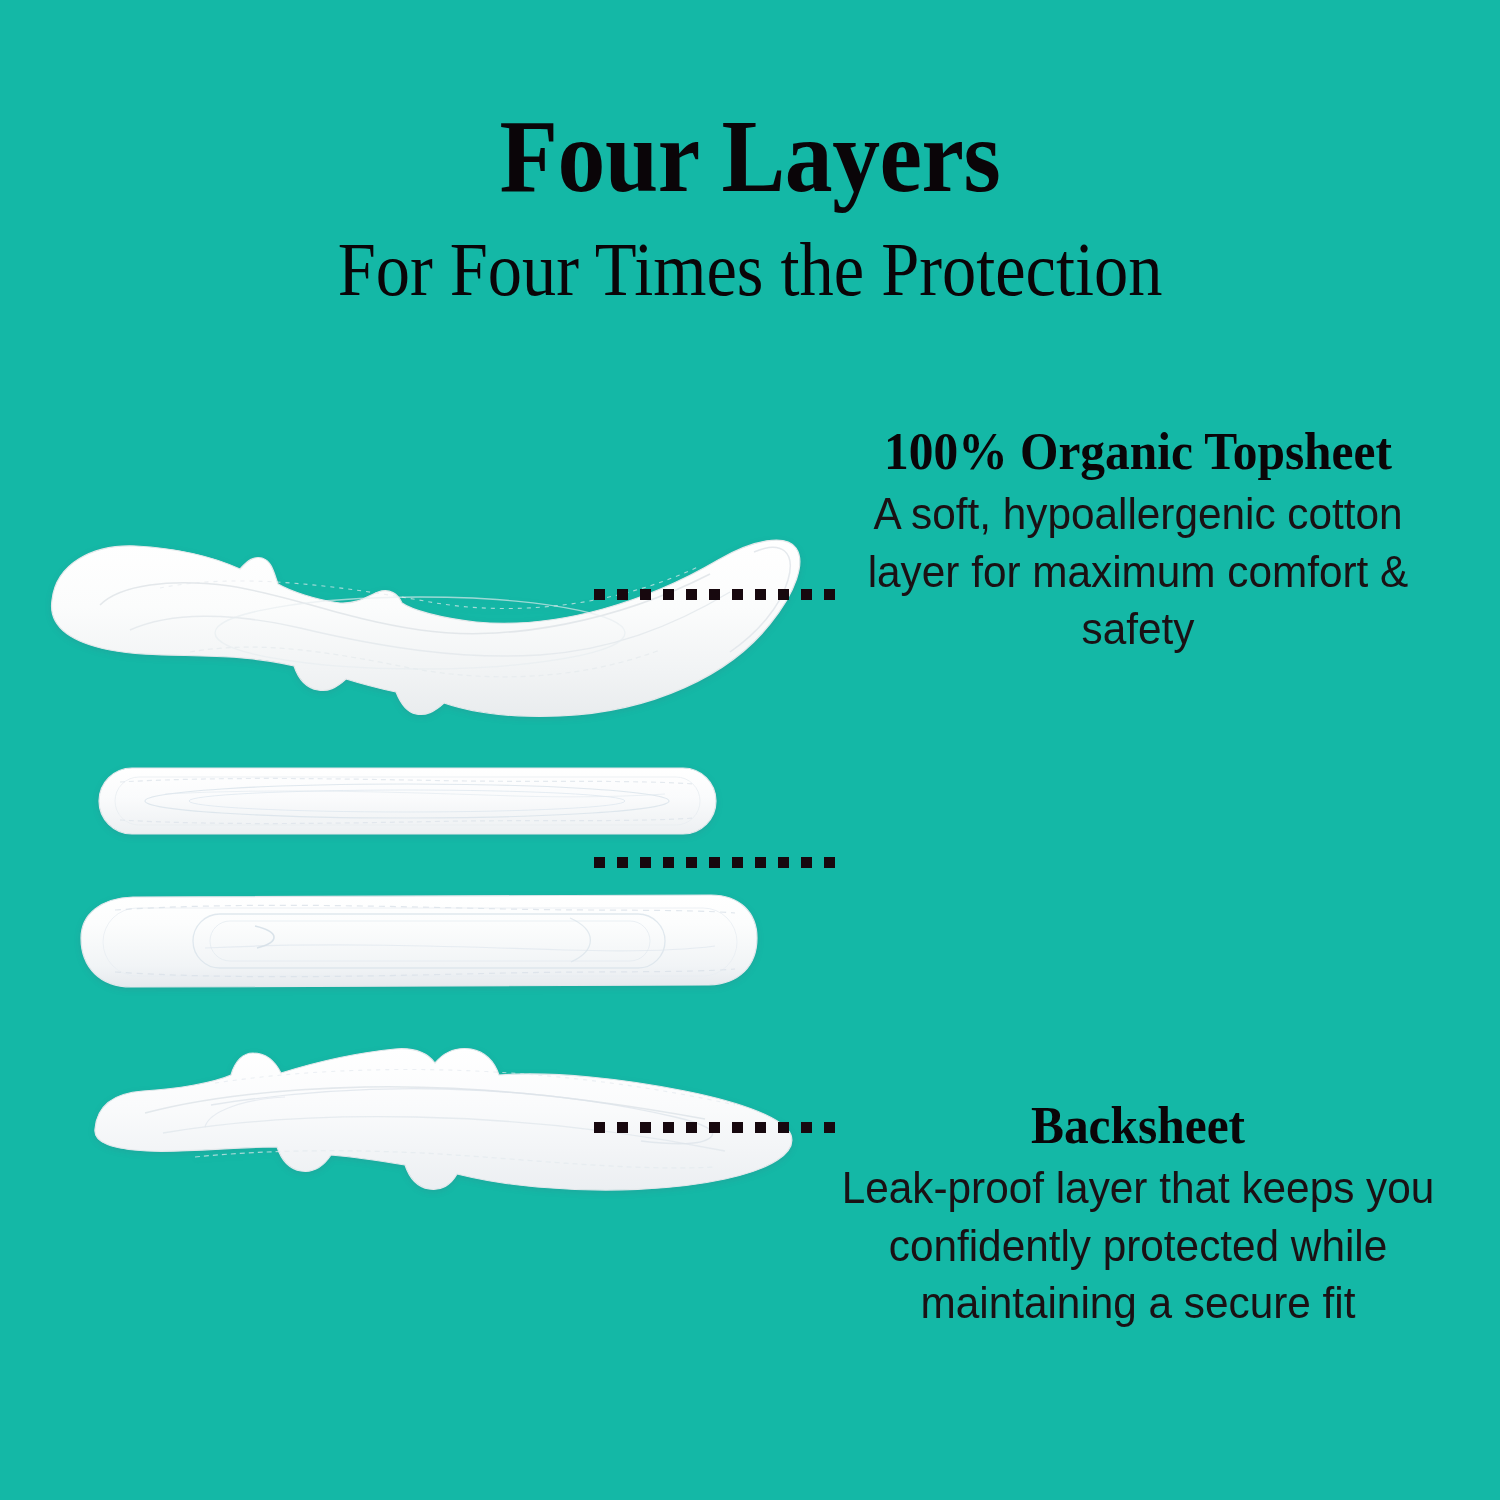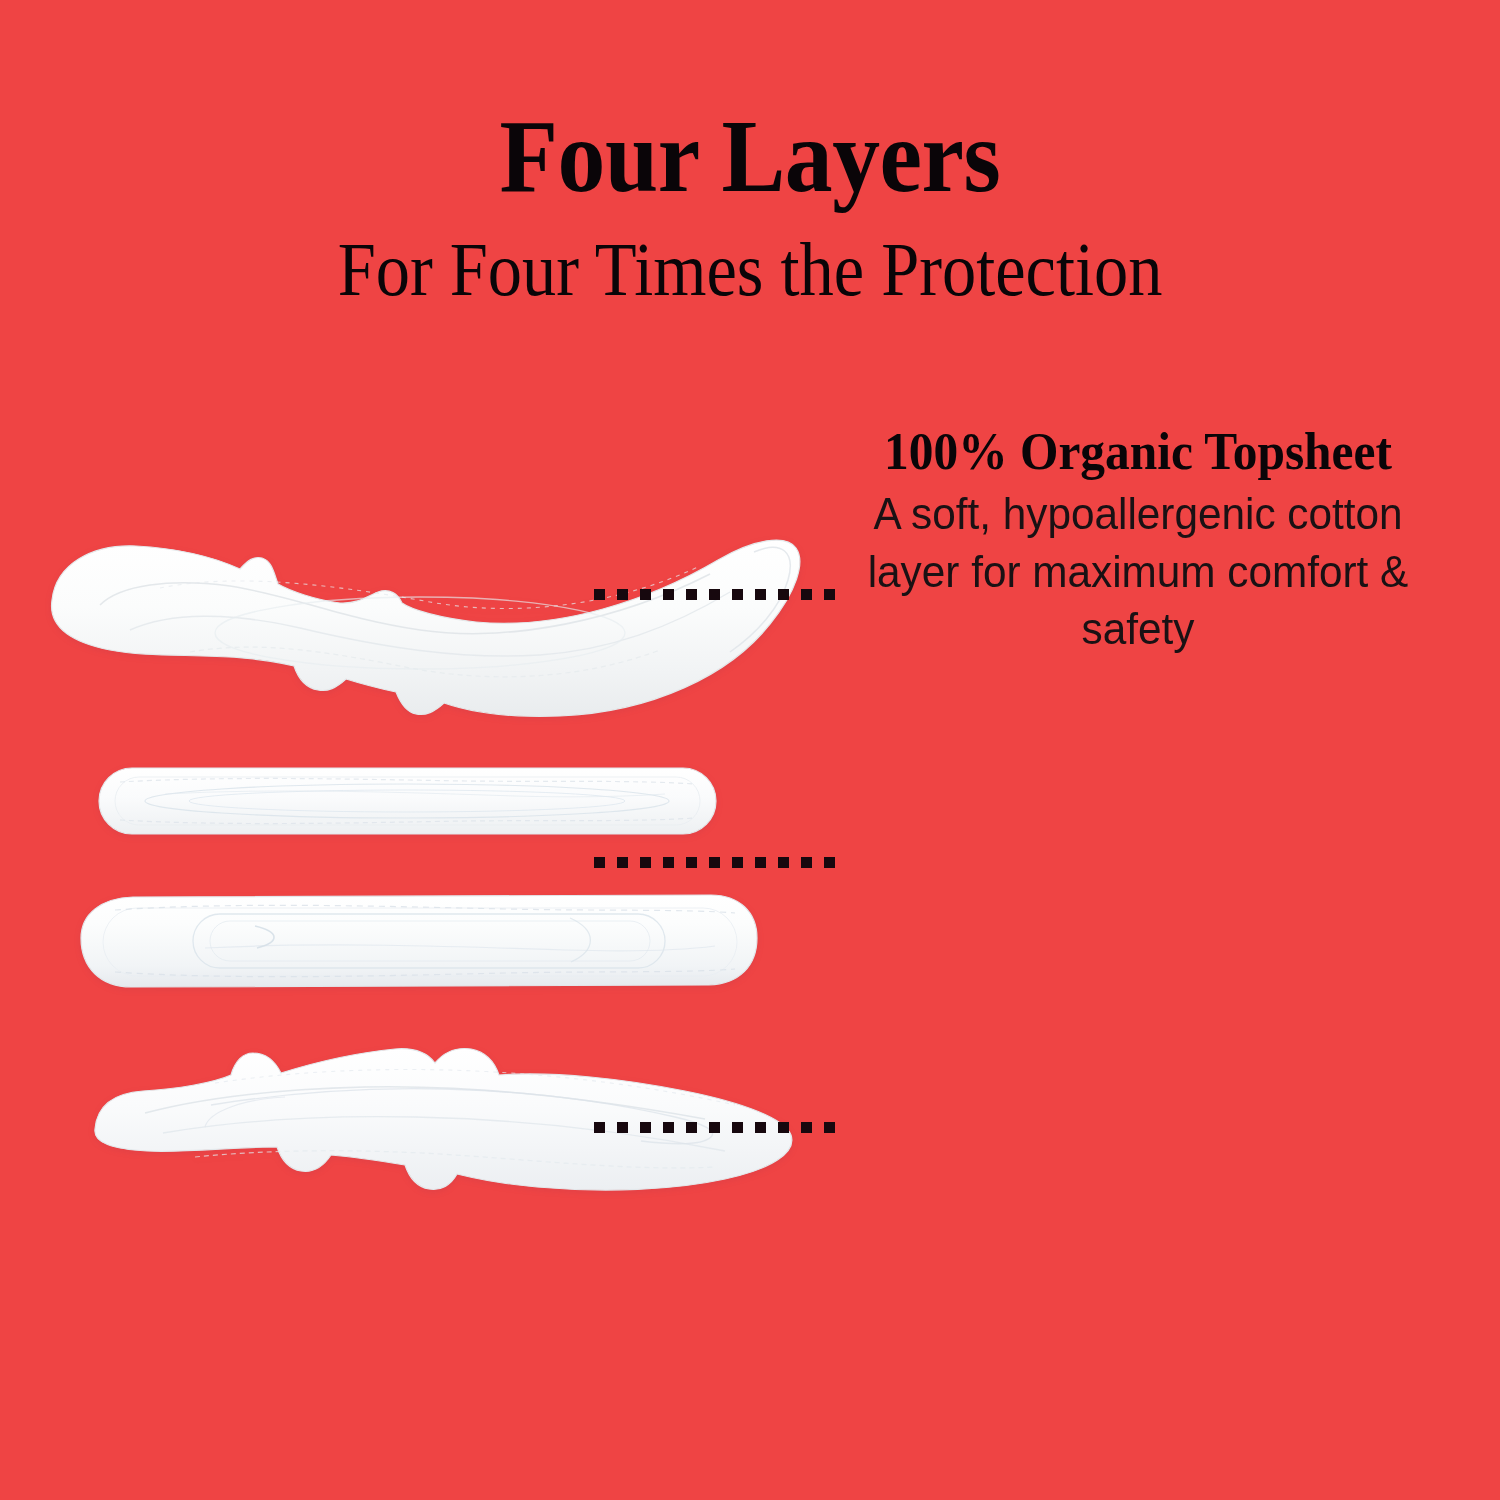--- a/index.html
+++ b/index.html
@@ -96,21 +96,21 @@
     position: absolute;
     filter: drop-shadow(0 2px 3px rgba(120, 40, 90, 0.10));
   }
 
   
   .pad svg { display: block; }
 </style>
 </head>
 <body style="background: rgb(252, 108, 200);">
 
-<div id="stage" style="background: #ef4444;">
+<div id="stage" style="background: #14b8a6;">
 
   <div class="title">Four Layers</div>
 
   <div class="subtitle">For Four Times the Protection</div>
 
   <div class="pad" id="pad1" style="left:40px; top:500px; width:770px; height:235px;">
     <svg width="770" height="235" viewBox="0 0 770 235">
       <defs>
         <linearGradient id="g1" x1="0" y1="0" x2="0" y2="1">
           <stop offset="0%" stop-color="#FFFFFF"></stop>
@@ -222,14 +222,18 @@
   <div class="dots" id="dots-1"></div>
   <div class="dots" id="dots-2"></div>
   <div class="dots" id="dots-3"></div>
 
   <div class="block" id="block-topsheet">
     <div class="head">100% Organic Topsheet</div>
     <div class="body">A soft, hypoallergenic cotton layer for maximum comfort &amp; safety</div>
   </div>
 
 
+  <div class="block" id="block-backsheet">
+    <div class="head">Backsheet</div>
+    <div class="body">Leak-proof layer that keeps you confidently protected while maintaining a secure fit</div>
+  </div>
 
 </div>
 
 </body></html>

